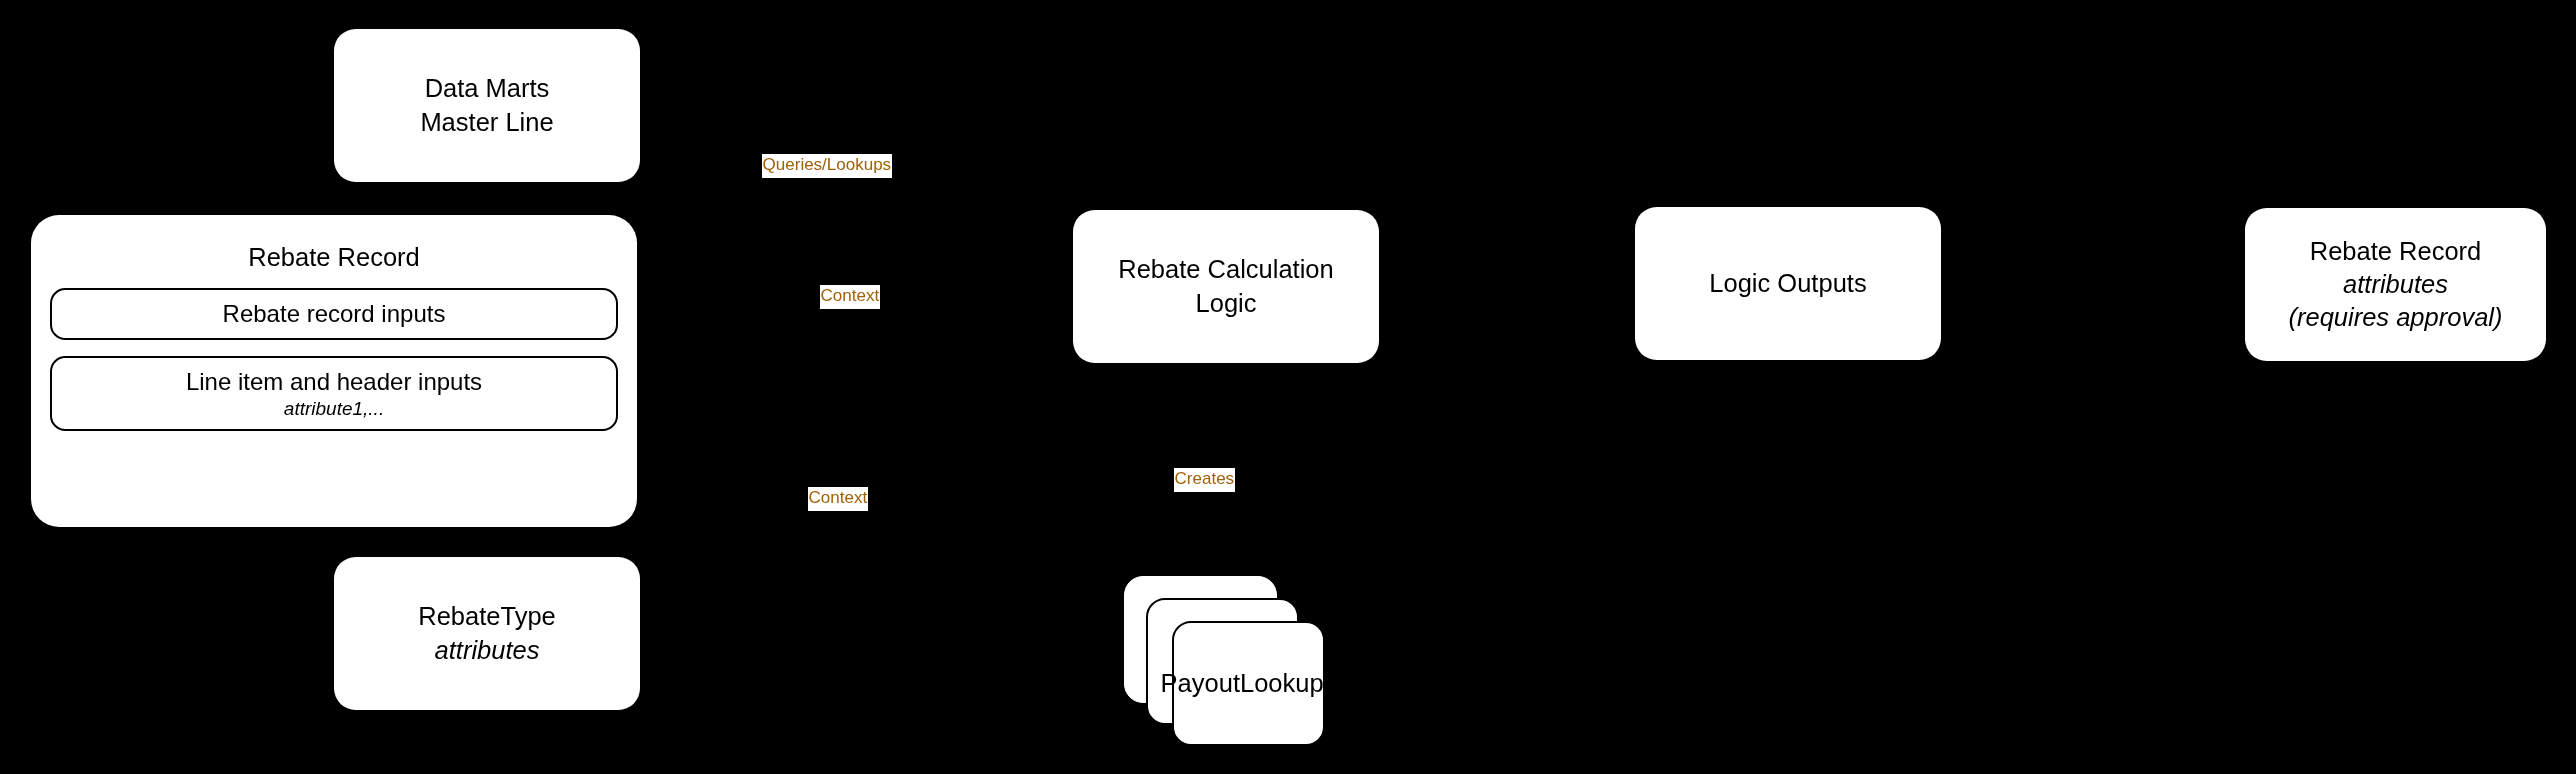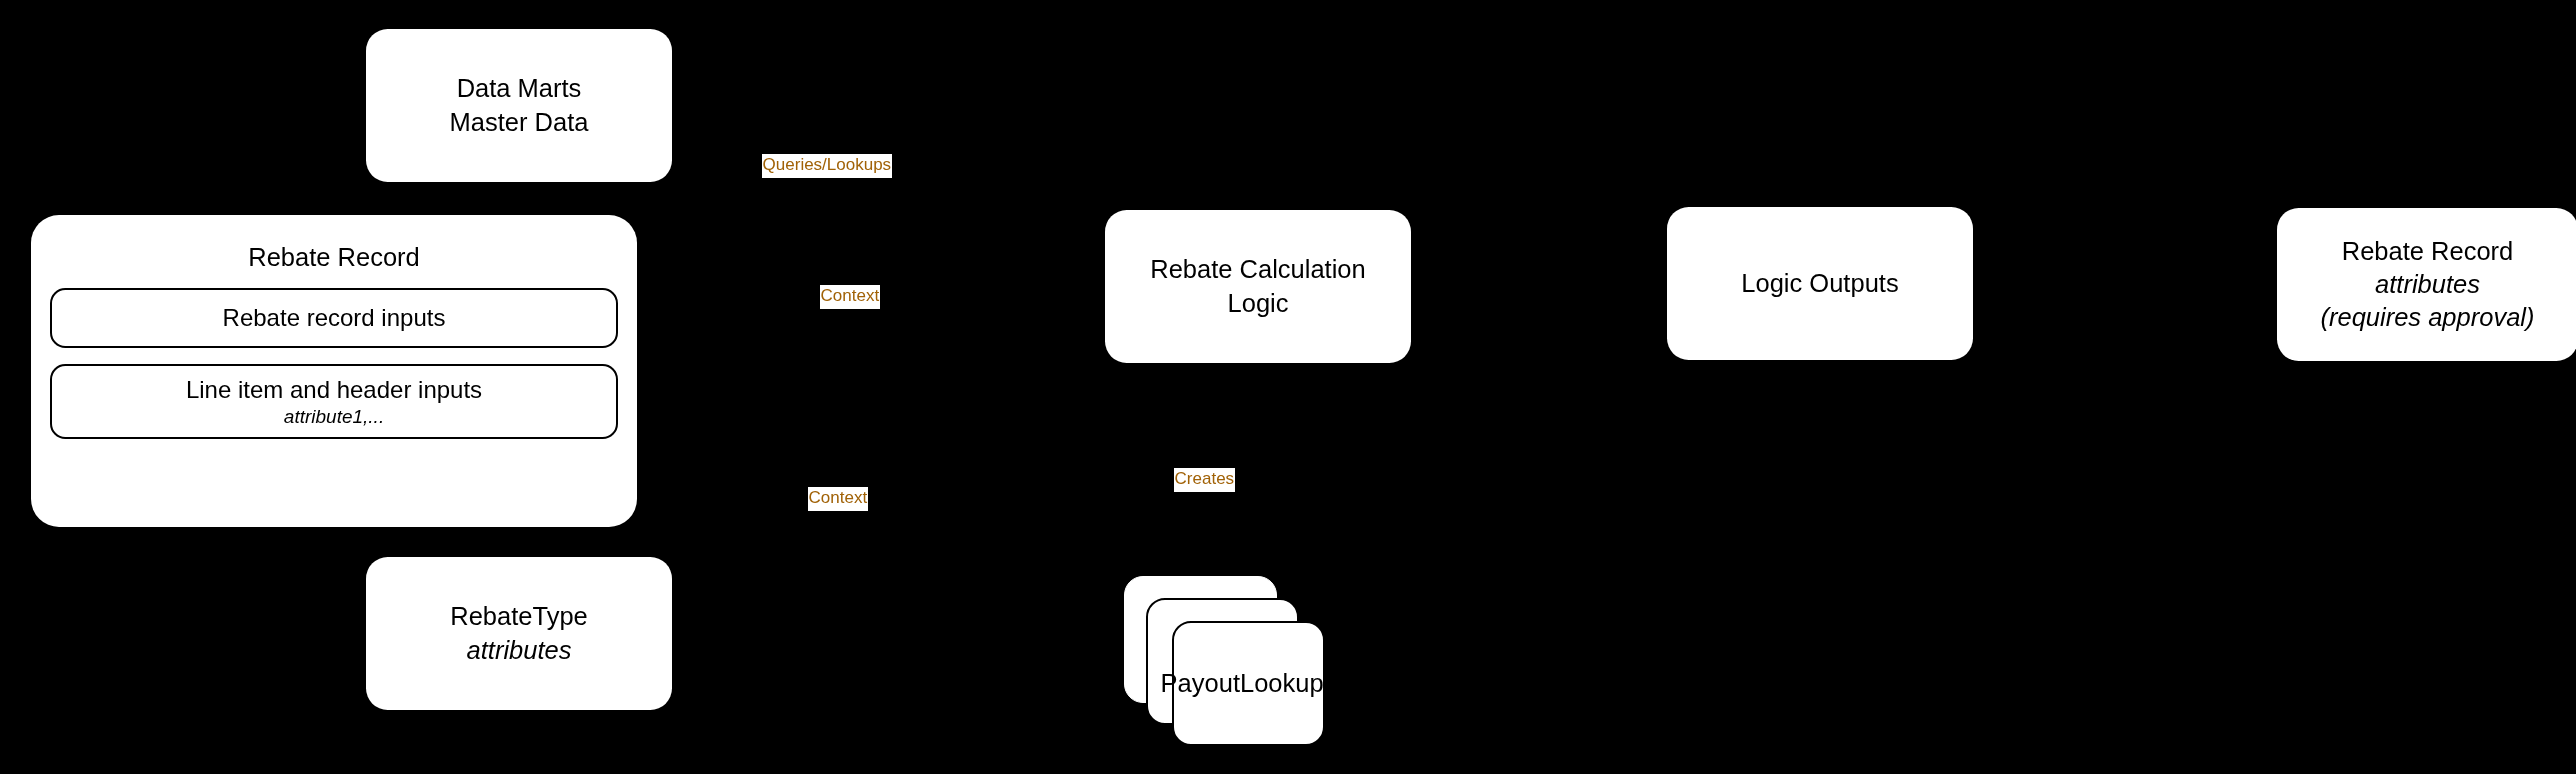--- a/index.html
+++ b/index.html
@@ -24,21 +24,20 @@
     background: #ffffff;
     border-radius: 21.7px;
     box-sizing: border-box;
     display: flex;
     flex-direction: column;
     align-items: center;
     justify-content: center;
     text-align: center;
     line-height: 1.30;
     padding: 3.8px 9px;
-    margin-left: 32px;
   }
   .node .line { display: block; white-space: nowrap; }
   .node .line.italic { font-style: italic; }
 
   
   .container-node {
     position: absolute;
     background: #ffffff;
     border-radius: 28px;
     box-sizing: border-box;
@@ -105,27 +104,27 @@
   }
   .stack-card.front .line { display: block; white-space: nowrap; }
 </style>
 </head>
 <body>
 
 <div id="canvas">
 
   <div class="node" style="left:334px; top:29px; width:306px; height:153px; font-size:25.5px;">
     <span class="line">Data Marts</span>
-    <span class="line">Master Data</span>
+    <span class="line">Master Line</span>
   </div>
 
   <div class="container-node" style="left:31px; top:215px; width:606px; height:312px;">
     <div class="container-title">Rebate Record</div>
 
-    <div class="sub-node" style="height:60px; font-size:24px; margin-bottom:16.6px;">
+    <div class="sub-node" style="height:52px; font-size:24px; margin-bottom:16.6px;">
       <span class="line">Rebate record inputs</span>
     </div>
 
     <div class="sub-node" style="height:75px; font-size:24px;">
       <span class="line">Line item and header inputs</span>
       <span class="line italic" style="font-size:19px;">attribute1,...</span>
     </div>
   </div>
 
   <div class="node" style="left:334px; top:557px; width:306px; height:153px; font-size:25.5px;">

